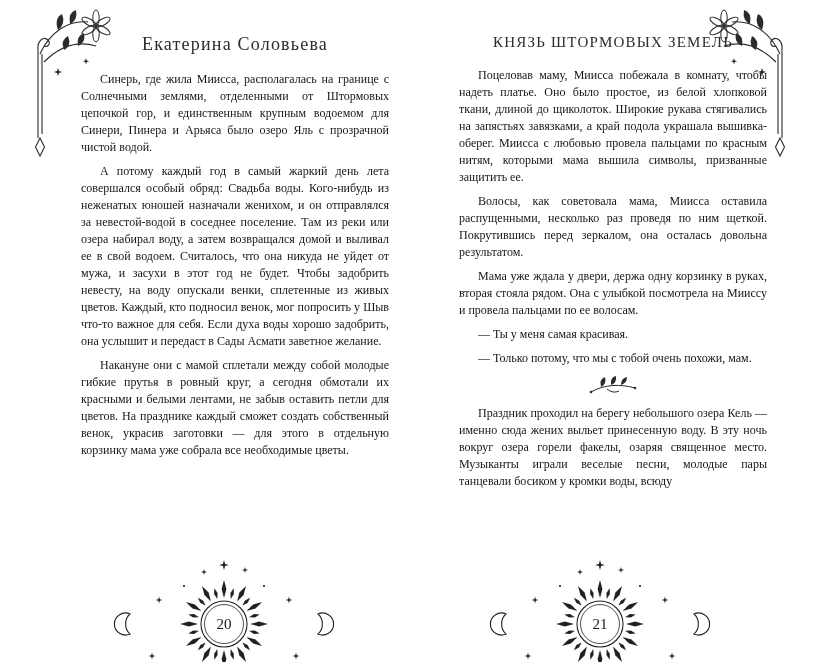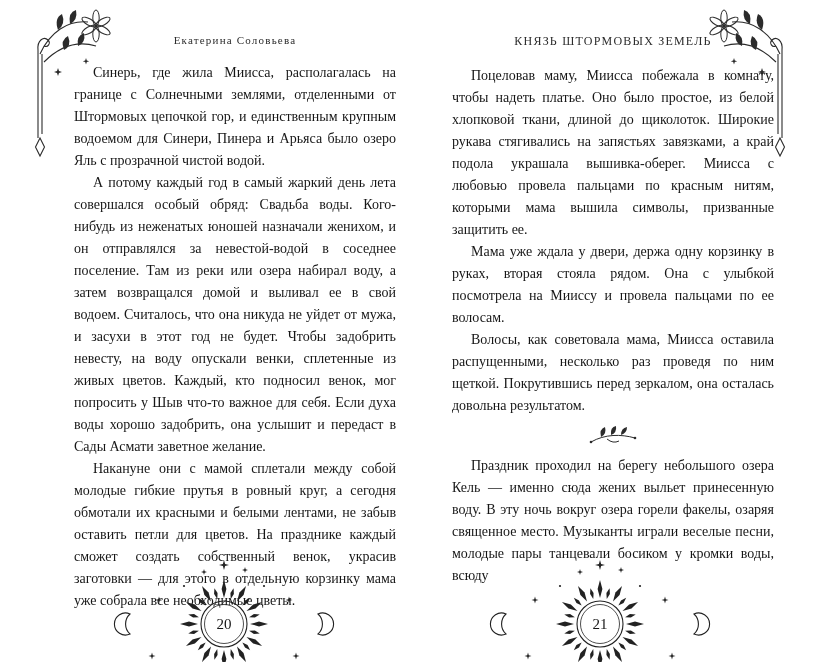--- a/index.html
+++ b/index.html
@@ -18,31 +18,31 @@
   }
   .page-col {
     position: absolute;
     top: 34px;
     width: 322px;
   }
   .left-col { left: 74px; }
   .right-col { left: 452px; }
   .running-head {
     text-align: center;
-    font-size: 11px;
+    font-size: 18px;
     letter-spacing: 1.2px;
     color: #2c2c2c;
     margin: 0 0 16px 0;
     white-space: nowrap;
   }
-  .running-head.title { text-transform: uppercase; font-size: 12px; }
+  .running-head.title { text-transform: uppercase; font-size: 15px; }
   .body-text p {
-    margin: 0;
-    font-size: 14px;
-    line-height: 22px;
+    margin: 7px;
+    font-size: 12px;
+    line-height: 17px;
     text-align: justify;
     text-indent: 19px;
   }
   .divider {
     text-align: center;
     margin: 9px 0 7px 0;
     line-height: 0;
   }
   .corner {
     position: absolute;
@@ -137,22 +137,24 @@
       <p>Синерь, где жила Миисса, располагалась на границе с Солнечными землями, отделенными от Штормовых цепочкой гор, и единственным крупным водоемом для Синери, Пинера и Арьяса было озеро Яль с прозрачной чистой водой.</p>
       <p>А потому каждый год в самый жаркий день лета совершался особый обряд: Свадьба воды. Кого-нибудь из неженатых юношей назначали женихом, и он отправлялся за невестой-водой в соседнее поселение. Там из реки или озера набирал воду, а затем возвращался домой и выливал ее в свой водоем. Считалось, что она никуда не уйдет от мужа, и засухи в этот год не будет. Чтобы задобрить невесту, на воду опускали венки, сплетенные из живых цветов. Каждый, кто подносил венок, мог попросить у Шыв что-то важное для себя. Если духа воды хорошо задобрить, она услышит и передаст в Сады Асмати заветное желание.</p>
       <p>Накануне они с мамой сплетали между собой молодые гибкие прутья в ровный круг, а сегодня обмотали их красными и белыми лентами, не забыв оставить петли для цветов. На празднике каждый сможет создать собственный венок, украсив заготовки — для этого в отдельную корзинку мама уже собрала все необходимые цветы.</p>
     </div>
   </div>
 
   <div class="page-col right-col">
     <div class="running-head title">КНЯЗЬ ШТОРМОВЫХ ЗЕМЕЛЬ</div>
     <div class="body-text">
       <p>Поцеловав маму, Миисса побежала в комнату, чтобы надеть платье. Оно было простое, из белой хлопковой ткани, длиной до щиколоток. Широкие рукава стягивались на запястьях завязками, а край подола украшала вышивка-оберег. Миисса с любовью провела пальцами по красным нитям, которыми мама вышила символы, призванные защитить ее.</p>
+      <p>Волосы, как советовала мама, Миисса оставила распущенными, несколько раз проведя по ним щеткой. Покрутившись перед зеркалом, она осталась довольна результатом.</p>
       <p>Мама уже ждала у двери, держа одну корзинку в руках, вторая стояла рядом. Она с улыбкой посмотрела на Мииссу и провела пальцами по ее волосам.</p>
-      <p>Волосы, как советовала мама, Миисса оставила распущенными, несколько раз проведя по ним щеткой. Покрутившись перед зеркалом, она осталась довольна результатом.</p>
+      <p>— Ты у меня самая красивая.</p>
+      <p>— Только потому, что мы с тобой очень похожи, мам.</p>
       <div class="divider">
         <svg width="56" height="22" viewBox="0 0 56 22" style="display:inline-block">
           <g stroke="#2b2b2b" stroke-width="1">
             <path d="M6 16 C 20 8, 36 8, 50 12" fill="none"></path>
             <path d="M16 11 q -2 -8 4 -10 q 2 7 -4 10 Z" fill="#2b2b2b" stroke="none"></path>
             <path d="M26 9 q -1 -8 5 -9 q 1 7 -5 9 Z" fill="#2b2b2b" stroke="none"></path>
             <path d="M36 9 q 0 -7 6 -8 q 0 6 -6 8 Z" fill="#2b2b2b" stroke="none"></path>
             <path d="M22 13 q 6 5 12 2" fill="none"></path>
             <circle cx="6" cy="16" r="1.3" fill="#2b2b2b" stroke="none"></circle>
             <circle cx="50" cy="12" r="1.3" fill="#2b2b2b" stroke="none"></circle>

